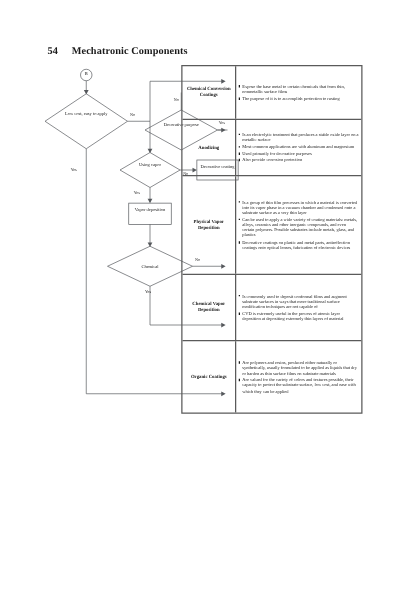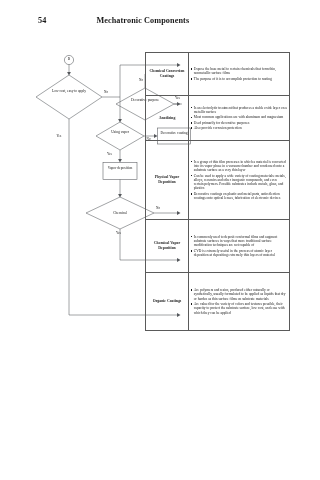--- a/index.html
+++ b/index.html
@@ -4,23 +4,23 @@
 <style>
   html,body{margin:0;padding:0;}
   body{
     width:319px;height:480px;background:#ffffff;
     font-family:"Liberation Serif", serif;
     color:#1a1a1a;overflow:hidden;position:relative;
   }
   .page{position:absolute;left:0;top:0;width:319px;height:480px;}
 
   
-  .header{position:absolute;left:38px;top:16px;display:flex;align-items:baseline;gap:23px;text-align:right;}
+  .header{position:absolute;left:38px;top:36px;display:flex;align-items:baseline;gap:11px;text-align:right;}
   .header .folio{font-weight:bold;font-size:8.2px;letter-spacing:.1px;}
-  .header .chap{font-weight:bold;font-size:8.2px;letter-spacing:.1px;margin-left:27px;}
+  .header .chap{font-weight:bold;font-size:8.2px;letter-spacing:.1px;}
 
   
   .figure{position:absolute;left:32px;top:52px;width:258px;height:282px;}
   .fig-svg{position:absolute;left:0;top:0;}
 
   
   .node-text{
     position:absolute;text-align:center;font-size:3.6px;line-height:1.28;
     color:#1a1a1a;letter-spacing:0;pointer-events:none;
   }

